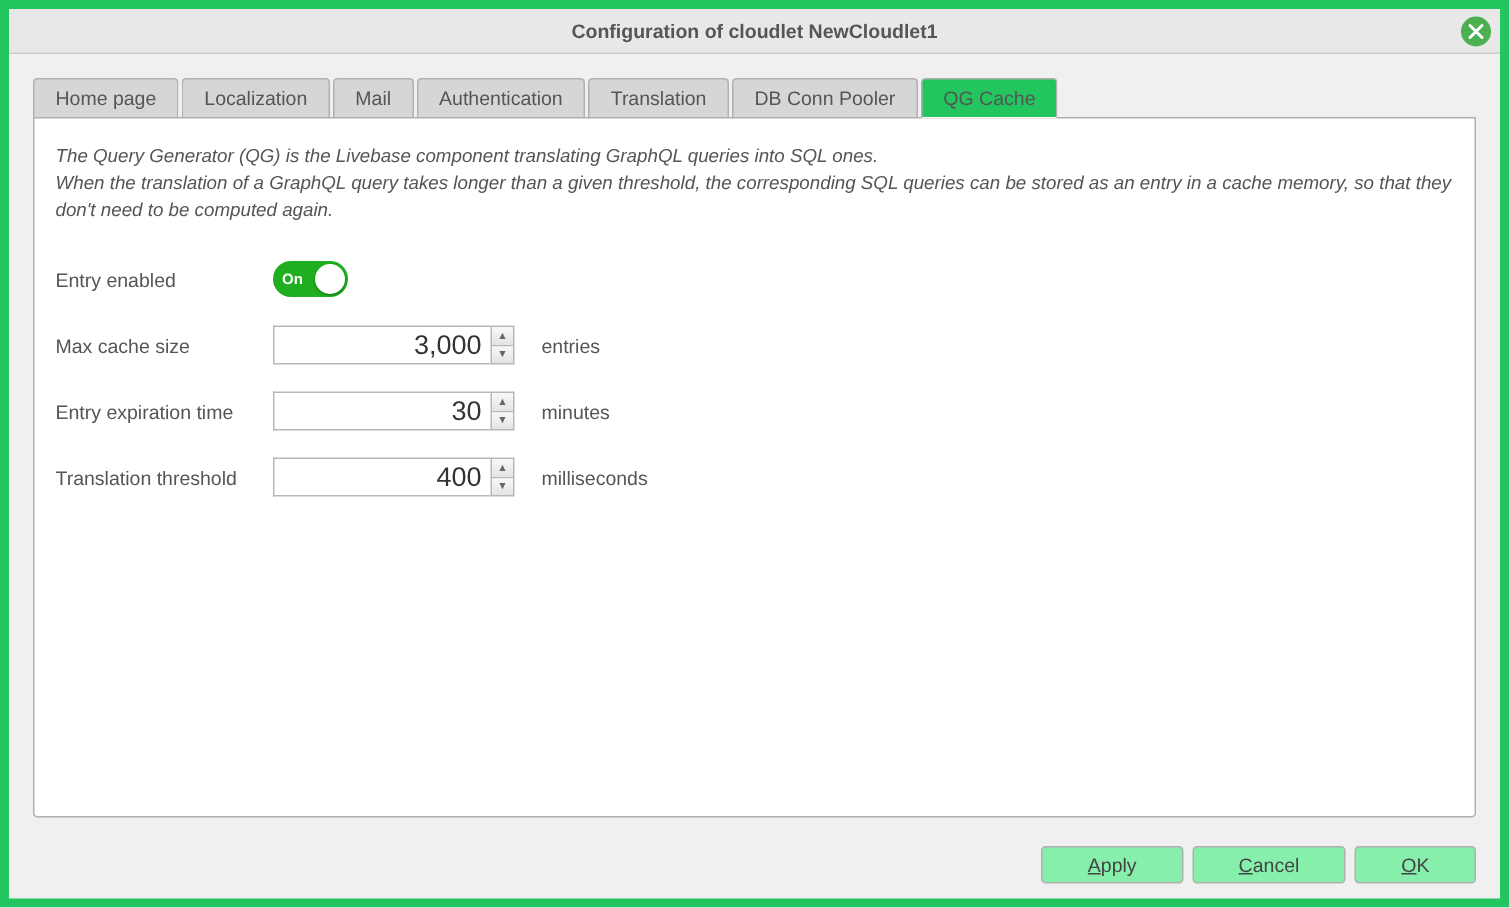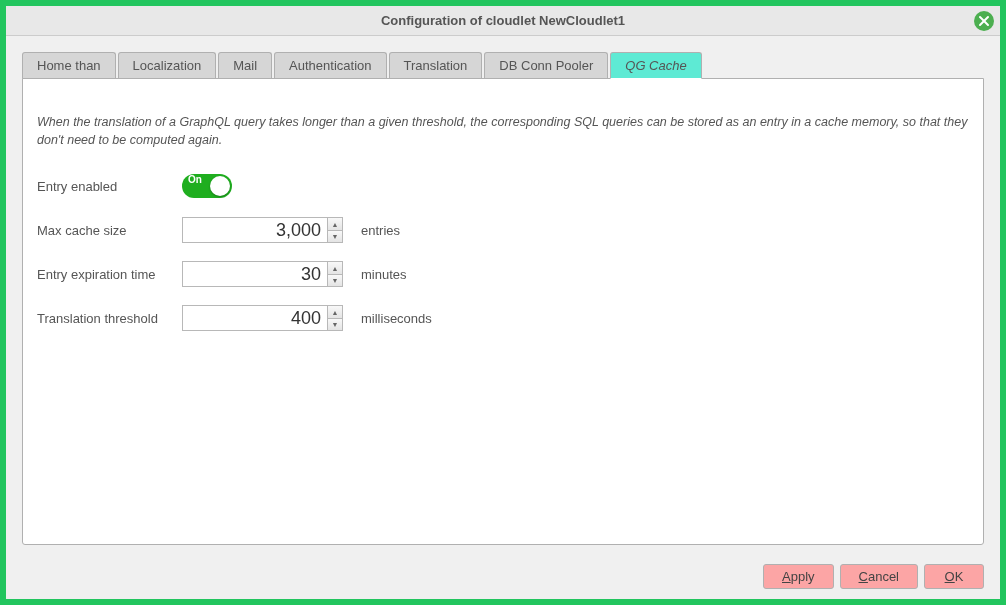--- a/index.html
+++ b/index.html
@@ -64,25 +64,24 @@
       background: #d6d6d6;
       border: 1px solid #b0b0b0;
       border-bottom: none;
       margin-right: 2px;
       color: #555;
       cursor: pointer;
       font-size: 13px;
       border-radius: 3px 3px 0 0;
     }
     .tab.active {
-      background: #5eead4;
+      background: #22c55e;
       border-bottom: 1px solid #ffffff;
       position: relative;
       z-index: 2;
-      font-style: italic;
     }
     .tab-panel {
       flex: 1;
       background: #ffffff;
       border: 1px solid #b0b0b0;
       border-top: 1px solid #b0b0b0;
       padding: 16px 14px;
       border-radius: 0 0 3px 3px;
       position: relative;
       top: -1px;
@@ -106,21 +105,21 @@
       font-size: 13px;
     }
     .toggle {
       width: 50px;
       height: 24px;
       background: #1fae1f;
       border-radius: 12px;
       position: relative;
       cursor: pointer;
       display: flex;
-      align-items: flex-start;
+      align-items: center;
     }
     .toggle-text {
       color: #fff;
       font-size: 10px;
       font-weight: bold;
       margin-left: 6px;
     }
     .toggle-knob {
       position: absolute;
       right: 2px;
@@ -169,29 +168,29 @@
       color: #555;
       font-size: 13px;
     }
     .button-bar {
       display: flex;
       justify-content: flex-end;
       gap: 6px;
       padding: 8px 16px 10px 16px;
     }
     .btn {
-      padding: 4px 18px;
-      background: #fca5a5;
+      padding: 4px 30px;
+      background: #86efac;
       border: 1px solid #b0b0b0;
       border-radius: 3px;
       color: #444;
       cursor: pointer;
       font-size: 13px;
       min-width: 60px;
-      text-align: center;
+      text-align: right;
     }
     .btn .ul { text-decoration: underline; }
   </style>
 </head>
 <body>
 
 <div class="window">
 
   <div class="titlebar">
     <span class="titlebar-title">Configuration of cloudlet NewCloudlet1</span>
@@ -199,33 +198,33 @@
       <svg viewBox="0 0 12 12">
         <line x1="2" y1="2" x2="10" y2="10" stroke="#fff" stroke-width="2" stroke-linecap="round"></line>
         <line x1="10" y1="2" x2="2" y2="10" stroke="#fff" stroke-width="2" stroke-linecap="round"></line>
       </svg>
     </div>
   </div>
 
   <div class="content-area">
 
     <div class="tabs">
-      <div class="tab">Home than</div>
+      <div class="tab">Home page</div>
       <div class="tab">Localization</div>
       <div class="tab">Mail</div>
       <div class="tab">Authentication</div>
       <div class="tab">Translation</div>
       <div class="tab">DB Conn Pooler</div>
       <div class="tab active">QG Cache</div>
     </div>
 
     <div class="tab-panel">
 
       <div class="description">
-        <br>
+        <span>The Query Generator (QG) is the Livebase component translating GraphQL queries into SQL ones.</span><br>
         <span>When the translation of a GraphQL query takes longer than a given threshold, the corresponding SQL queries can be stored as an entry in a cache memory, so that they don't need to be computed again.</span>
       </div>
 
       <div class="form-row">
         <div class="form-label">Entry enabled</div>
         <div class="toggle">
           <span class="toggle-text">On</span>
           <div class="toggle-knob"></div>
         </div>
       </div>

